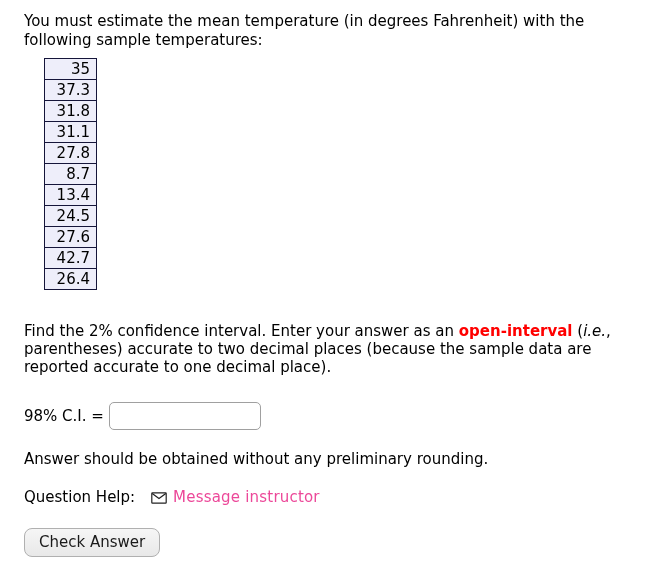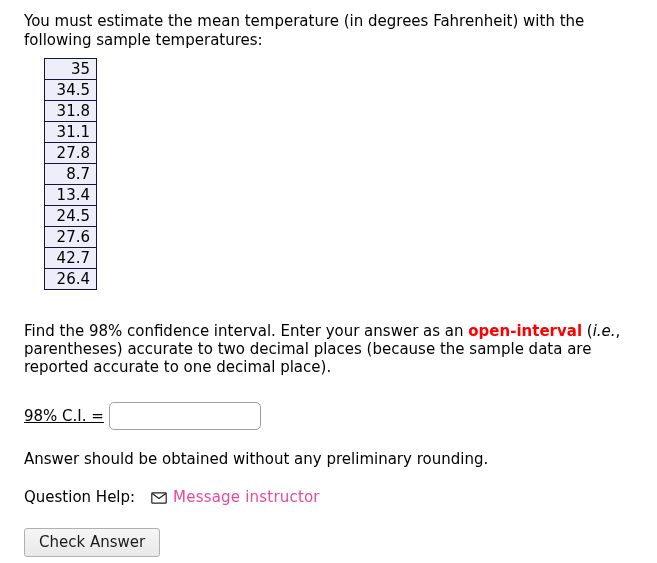--- a/index.html
+++ b/index.html
@@ -82,21 +82,20 @@
   .answer-row {
     margin-top: 25px;
     display: flex;
     align-items: center;
     height: 30px;
   }
   .answer-label {
     font-size: 15px;
     line-height: 18px;
     white-space: pre;
-    text-decoration: underline;
   }
   .answer-input {
     margin-left: 5px;
     width: 152px;
     height: 28px;
     box-sizing: border-box;
     border: 1px solid #a0a0a0;
     border-radius: 5px;
     background: #ffffff;
     font-family: "DejaVu Sans", sans-serif;
@@ -152,40 +151,40 @@
     margin-top: 22px;
   }
   .check-answer-btn {
     font-family: "DejaVu Sans", sans-serif;
     font-size: 15px;
     line-height: 18px;
     color: #1a1a1a;
     background: #efefef;
     background-image: linear-gradient(#f6f6f6, #e8e8e8);
     border: 1px solid #b0b0b0;
-    border-radius: 3px;
+    border-radius: 8px;
     padding: 4px 14px 5px 14px;
     cursor: pointer;
   }
 </style>
 </head>
 <body>
 
 <div class="page">
 
   <p class="prompt">You must estimate the mean temperature (in degrees Fahrenheit) with the following sample temperatures:</p>
 
   <div class="data-table-wrap">
     <table class="data-table">
       <tbody>
         <tr>
             <td>35</td>
           </tr>
         <tr>
-            <td>34.5</td>
+            <td>37.3</td>
           </tr>
         <tr>
             <td>31.8</td>
           </tr>
         <tr>
             <td>31.1</td>
           </tr>
         <tr>
             <td>27.8</td>
           </tr>
@@ -204,21 +203,21 @@
         <tr>
             <td>42.7</td>
           </tr>
         <tr>
             <td>26.4</td>
           </tr>
       </tbody>
     </table>
   </div>
 
-  <p class="instructions"><span>Find the 98% confidence interval. Enter your answer as an </span><span class="hl-red">open-interval</span><span> (</span><span class="ital">i.e.</span><span>, parentheses) accurate to two decimal places (because the sample data are reported accurate to one decimal place).</span></p>
+  <p class="instructions"><span>Find the 2% confidence interval. Enter your answer as an </span><span class="hl-red">open-interval</span><span> (</span><span class="ital">i.e.</span><span>, parentheses) accurate to two decimal places (because the sample data are reported accurate to one decimal place).</span></p>
 
   <div class="answer-row">
     <span class="answer-label">98% C.I. =</span>
     <input class="answer-input" type="text" placeholder="" style="">
   </div>
 
   <p class="note">Answer should be obtained without any preliminary rounding.</p>
 
   <div class="help-row">
     <span class="help-label">Question Help:</span>

